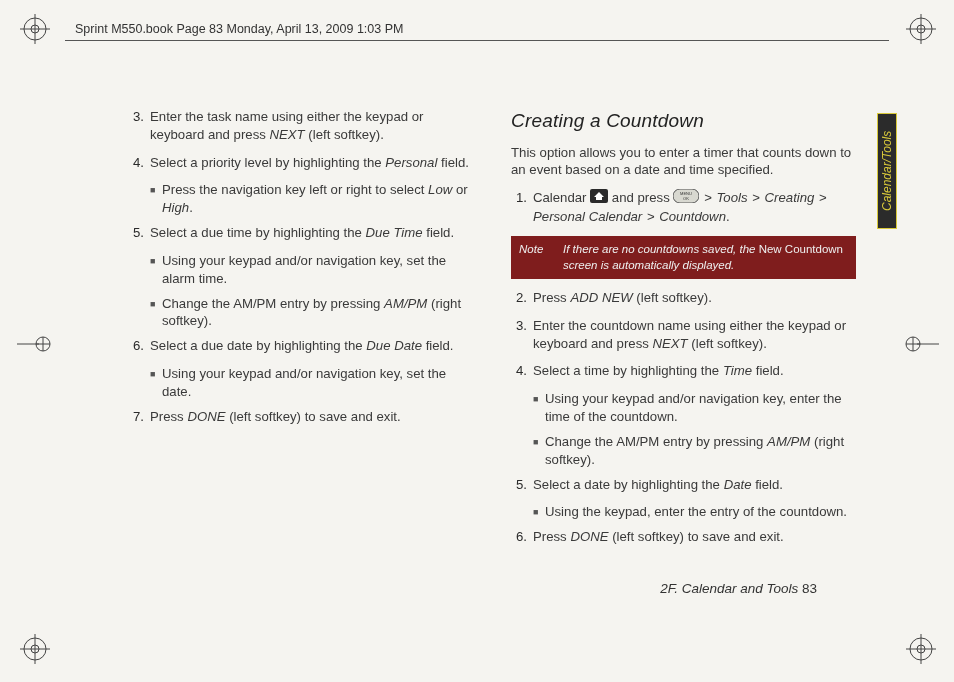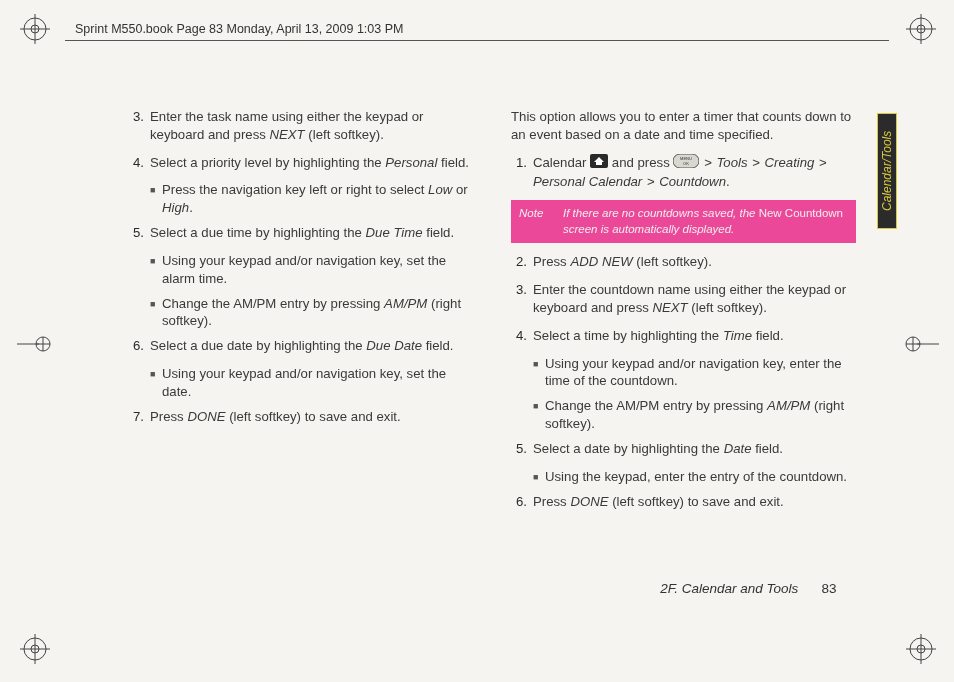--- a/index.html
+++ b/index.html
@@ -54,21 +54,21 @@
   .ital { font-style: italic; }
   .step .num { font-weight: normal; }
 
   .h2 {
     font-style: italic; font-size: 19px;
     color: #222; margin-bottom: 10px;
     letter-spacing: 0.2px;
   }
 
   .note-box {
-    background: #ec4899; color: #eee;
+    background: #7f1d1d; color: #eee;
     display: flex;
     font-size: 11.5px; font-style: italic;
     padding: 6px 8px;
     margin: 8px 0 10px 0;
   }
   .note-box .nlabel { flex: 0 0 44px; font-style: italic; }
   .note-box .ntxt { flex: 1; }
   .note-box .up { font-style: normal; }
 
   .key-icon {
@@ -92,21 +92,21 @@
 
   .footer {
     position: absolute;
     bottom: 86px; left: 128px;
     width: 728px;
     text-align: right;
     font-style: italic;
     font-size: 13.5px;
     color: #333;
   }
-  .footer .pg { font-style: normal; display: inline-block; width: 54px; text-align: center; }
+  .footer .pg { font-style: normal; display: inline-block; width: 54px; text-align: left; }
 
   .col2 p.intro { margin-bottom: 10px; }
   .gt { font-style: normal; padding: 0 1px; }
 </style>
 </head>
 <body>
 
 <div class="crop crop-tl">
   <svg width="30" height="30">
       <circle cx="15" cy="15" r="11" fill="none" stroke="#444" stroke-width="1"></circle>
@@ -196,20 +196,21 @@
         <div class="bul">■</div>
         <div class="txt">Using your keypad and/or navigation key, set the date.</div>
       </div>
     <div class="step">
       <div class="num">7.</div>
       <div class="txt"><span>Press </span><span class="ital">DONE</span><span> (left softkey) to save and exit.</span></div>
     </div>
   </div>
 
   <div class="col col2">
+    <div class="h2">Creating a Countdown</div>
     <p class="intro">This option allows you to enter a timer that counts down to an event based on a date and time specified.</p>
 
     <div class="step">
       <div class="num">1.</div>
       <div class="txt">
         <span>Calendar </span>
         <span class="key-icon"><svg width="18" height="14" viewBox="0 0 18 14">
               <rect x="0" y="0" width="18" height="14" rx="2" fill="#2a2a2a"></rect>
               <path d="M4 8 L9 3 L14 8 L12 8 L12 11 L6 11 L6 8 Z" fill="#fff"></path>
             </svg></span>

